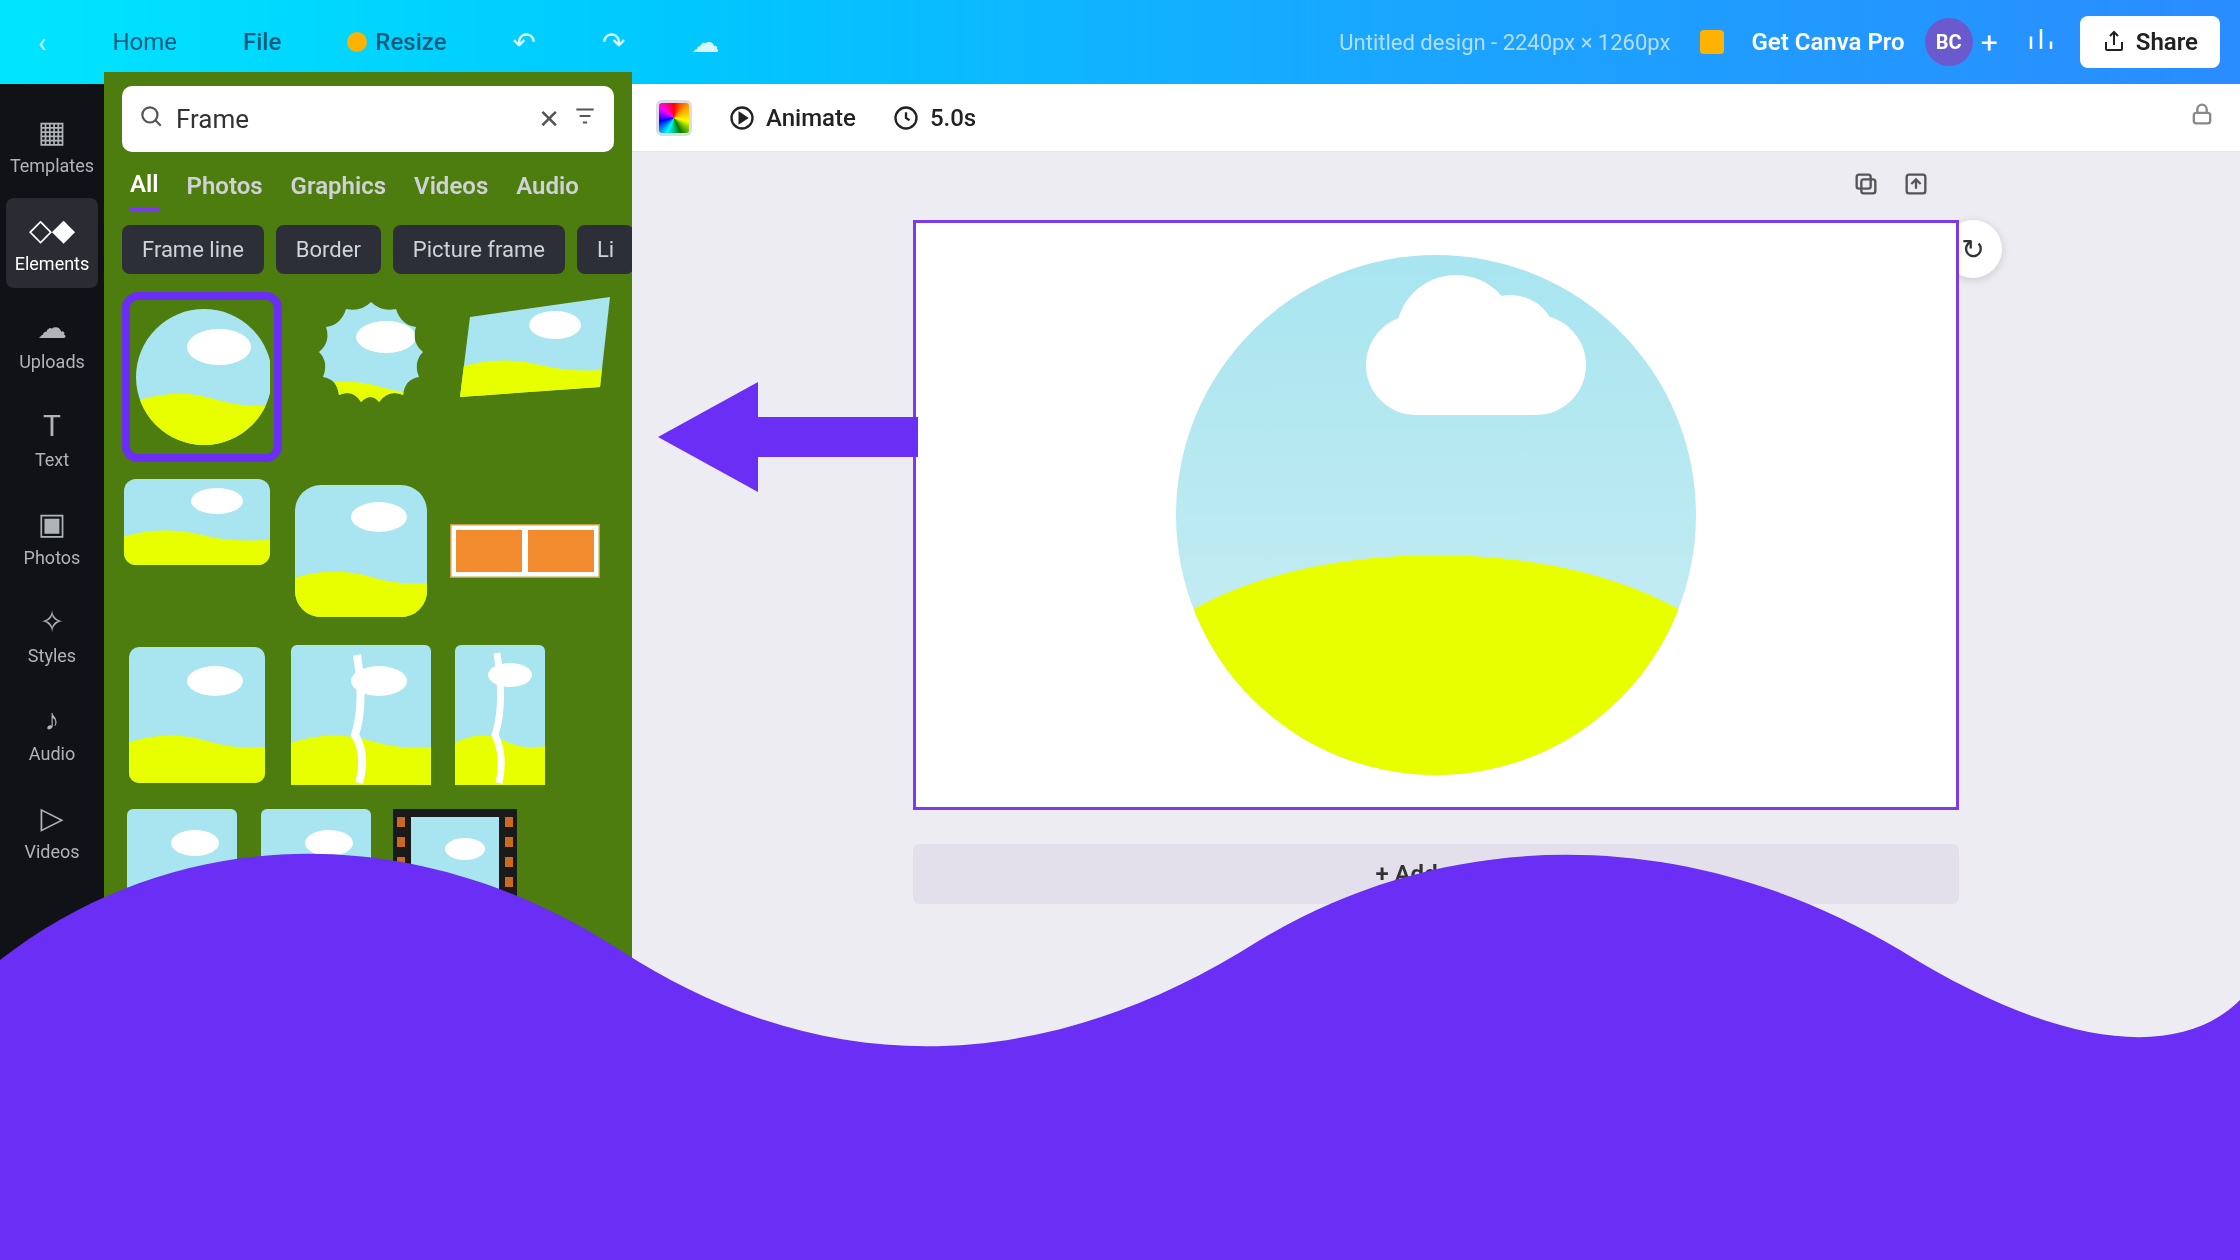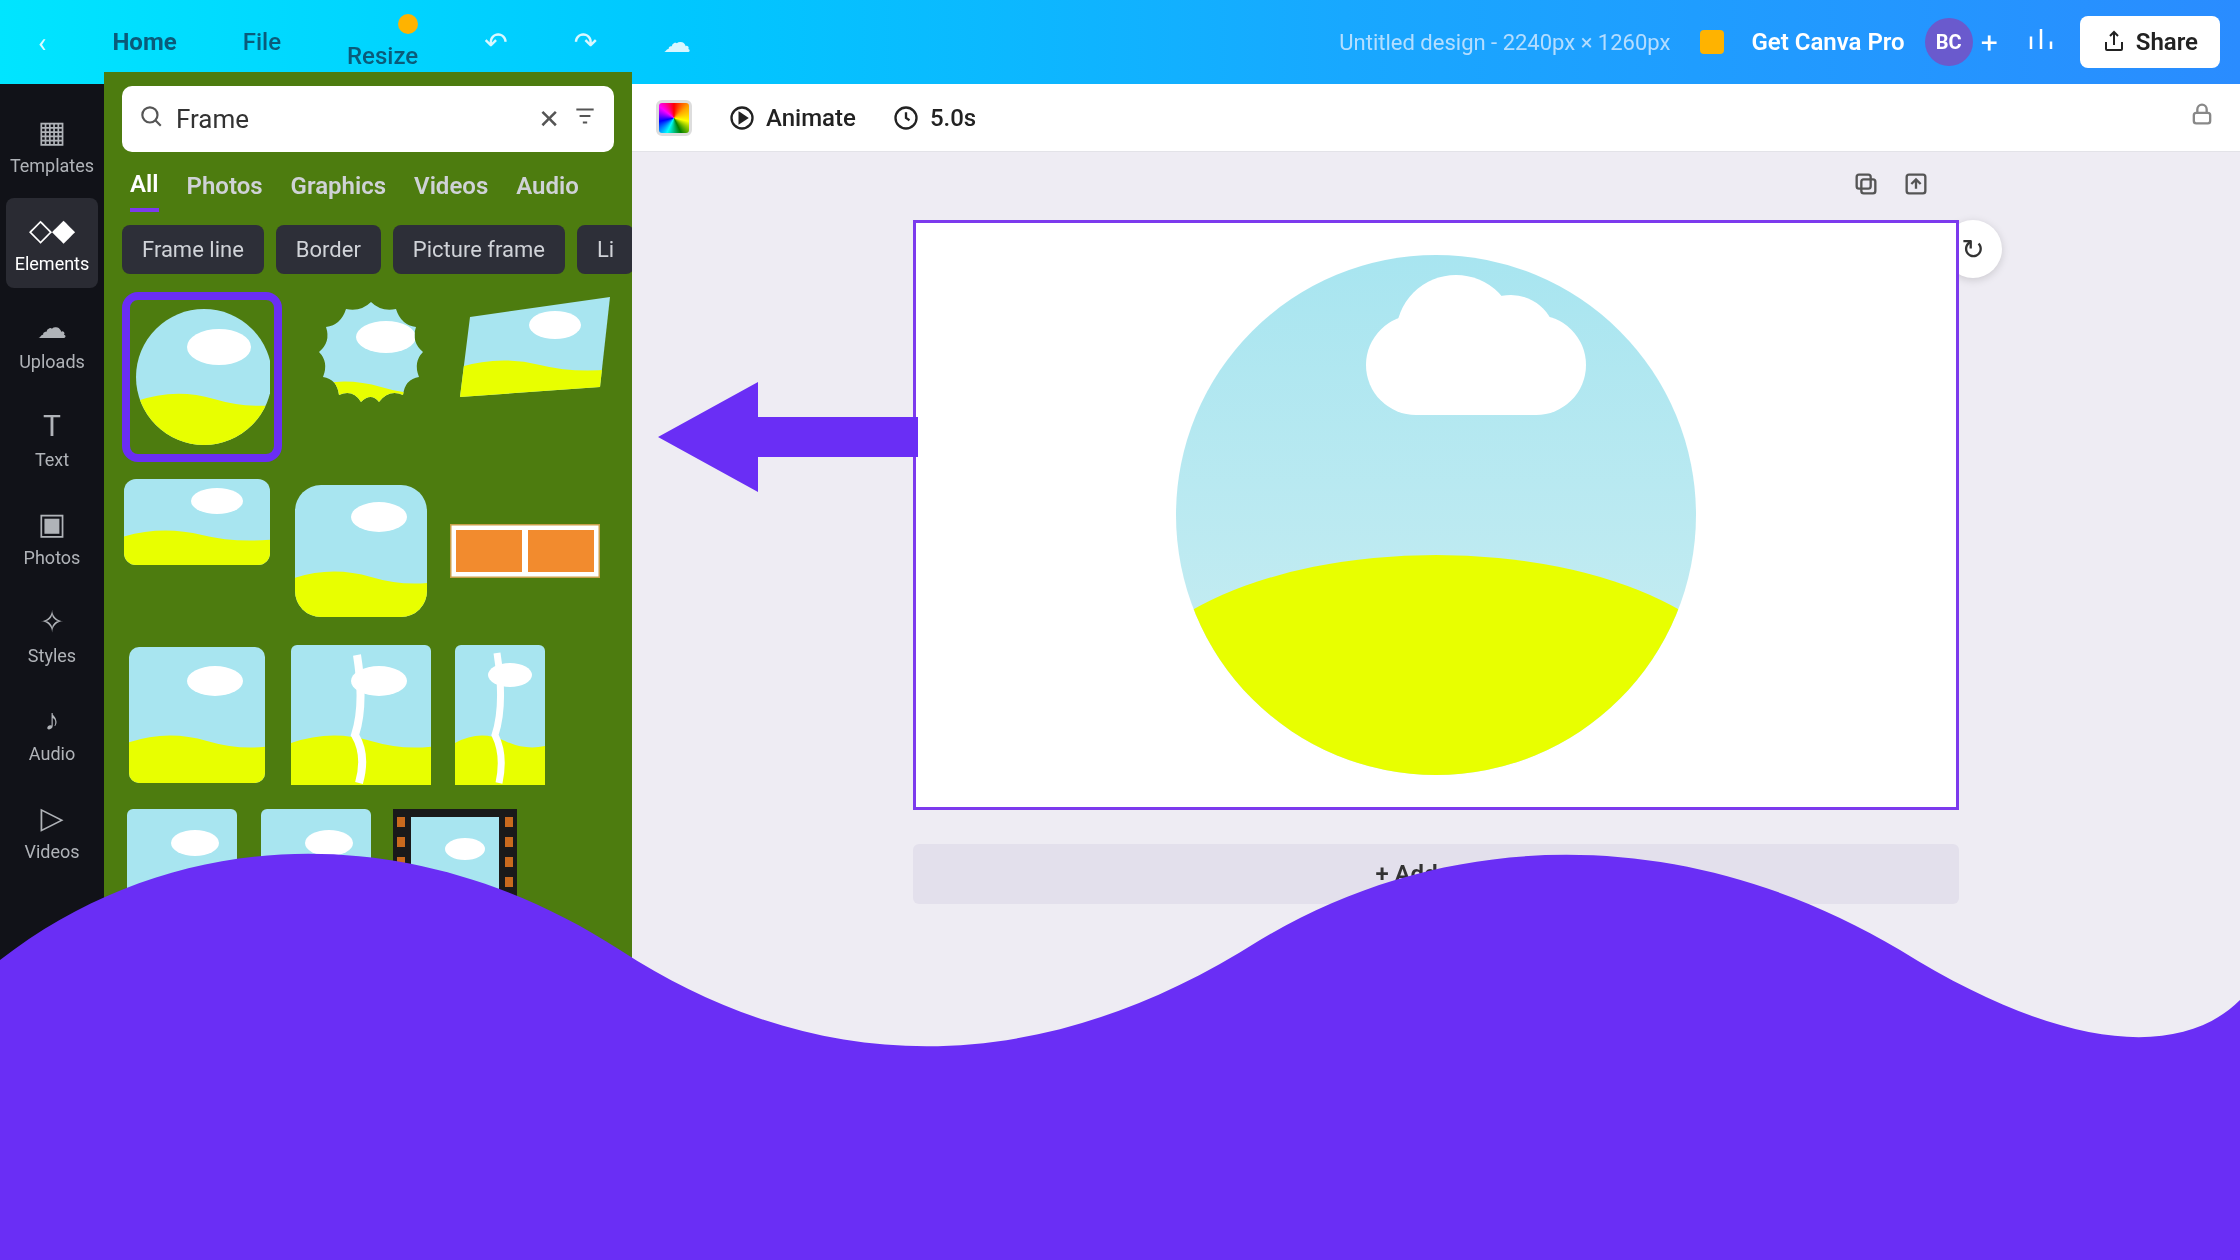--- a/index.html
+++ b/index.html
@@ -1,23 +1,23 @@
 <!DOCTYPE html>
 <html><head>
 <meta charset="utf-8">
 <style>
   * { margin:0; padding:0; box-sizing:border-box; font-family:-apple-system,BlinkMacSystemFont,"Segoe UI",Roboto,sans-serif; }
   body { width:2240px; height:1260px; background:#e8e5f0; overflow:hidden; position:relative; }
 
   
   .topbar { height:84px; background:linear-gradient(90deg,#00e5ff 0%,#00c8ff 30%,#18a8ff 60%,#2a8cff 100%); display:flex; align-items:center; padding:0 20px; color:#fff; font-size:24px; }
   .topbar .left { display:flex; align-items:center; gap:30px; }
-  .topbar .home { color:#0a5b7a; font-weight:700; padding:0 18px; }
+  .topbar .home { color:#0a5b7a; font-weight:400; padding:0 18px; }
   .topbar .file { color:#0a5b7a; font-weight:500; padding:0 18px; }
-  .topbar .resize { display:flex; align-items:flex-end; gap:8px; color:#0a5b7a; font-weight:500; padding:0 18px;flex-direction:column;}
+  .topbar .resize { display:flex; align-items:center; gap:8px; color:#0a5b7a; font-weight:500; padding:0 18px;}
   .crown-icon { width:20px; height:20px; background:#ffb300; border-radius:50%; position:relative; }
   .topbar .ticon { color:#fff; opacity:.85; padding:0 18px; font-size:28px;}
   .topbar .spacer { flex:1; }
   .topbar .title { color:#cfe8ff; font-size:22px; opacity:.85; white-space:nowrap; }
   .topbar .pro { display:flex; align-items:center; gap:27px; color:#fff; font-weight:600; font-size:24px; margin-left:30px;}
   .topbar .pro .crown { width:24px;height:24px;background:#ffb300;border-radius:4px;}
   .avatar { width:48px;height:48px;border-radius:50%;background:#6a5acd;color:#fff;display:flex;align-items:center;justify-content:center;font-weight:700;font-size:20px;margin-left:20px;}
   .plus-btn { color:#fff;font-size:30px;margin-left:8px;}
   .chart-icon { color:#fff;font-size:30px;margin-left:28px;}
   .share-btn { background:#fff;color:#222;border-radius:8px;padding:12px 22px;display:flex;align-items:center;gap:10px;font-weight:600;font-size:24px;margin-left:24px;}

